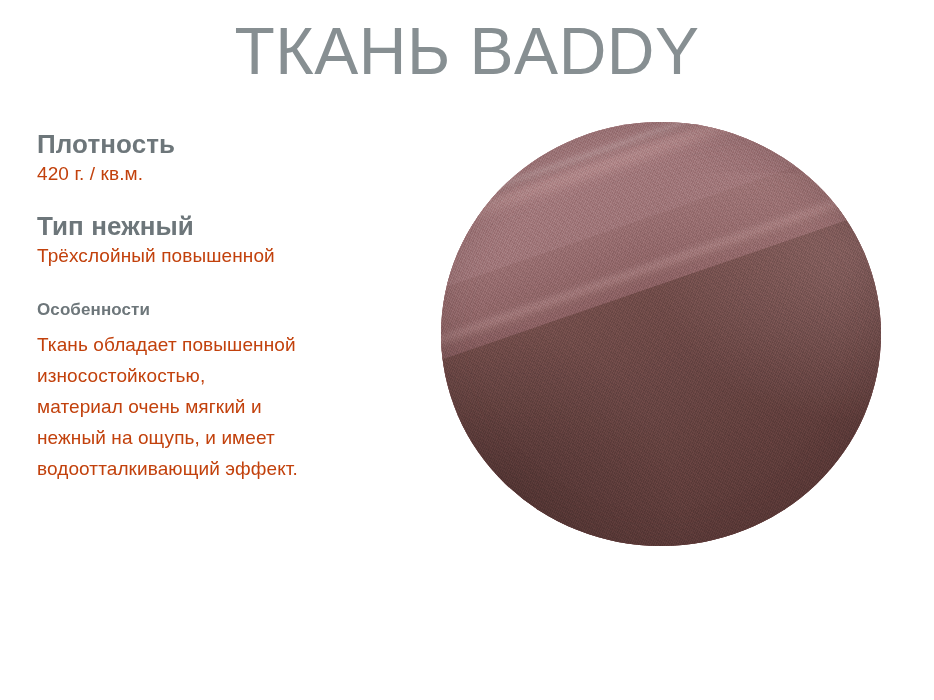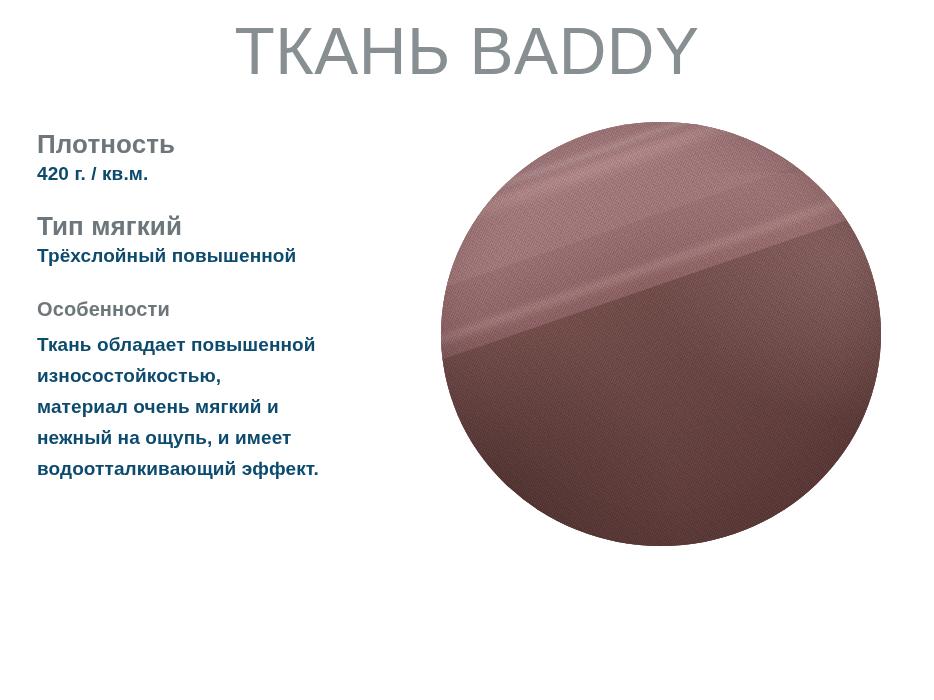--- a/index.html
+++ b/index.html
@@ -57,28 +57,28 @@
     line-height: 27px;
     font-weight: 700;
     color: #6d767a;
     letter-spacing: 0.1px;
     margin-bottom: 3px;
   }
 
   .spec-value {
     font-size: 19px;
     line-height: 26px;
-    font-weight: 700;
-    color: #0c4a6e;
+    font-weight: 400;
+    color: #c2410c;
     letter-spacing: 0.1px;
     white-space: pre-line;
   }
 
   .spec-block.features .spec-label {
-    font-size: 20px;
+    font-size: 17px;
     line-height: 29px;
     margin-bottom: 5px;
   }
 
   .spec-block.features .spec-value {
     font-size: 19px;
     line-height: 31px;
   }
 
   
@@ -279,21 +279,21 @@
   <div class="title">ТКАНЬ BADDY</div>
 
   <div class="specs">
 
     <div class="spec-block">
       <div class="spec-label">Плотность</div>
       <div class="spec-value">420 г. / кв.м.</div>
     </div>
 
     <div class="spec-block">
-      <div class="spec-label">Тип мягкий</div>
+      <div class="spec-label">Тип нежный</div>
       <div class="spec-value">Трёхслойный повышенной</div>
     </div>
 
     <div class="spec-block">
     </div>
 
     <div class="spec-block features last">
       <div class="spec-label">Особенности</div>
       <div class="spec-value">Ткань обладает повышенной
 износостойкостью,

